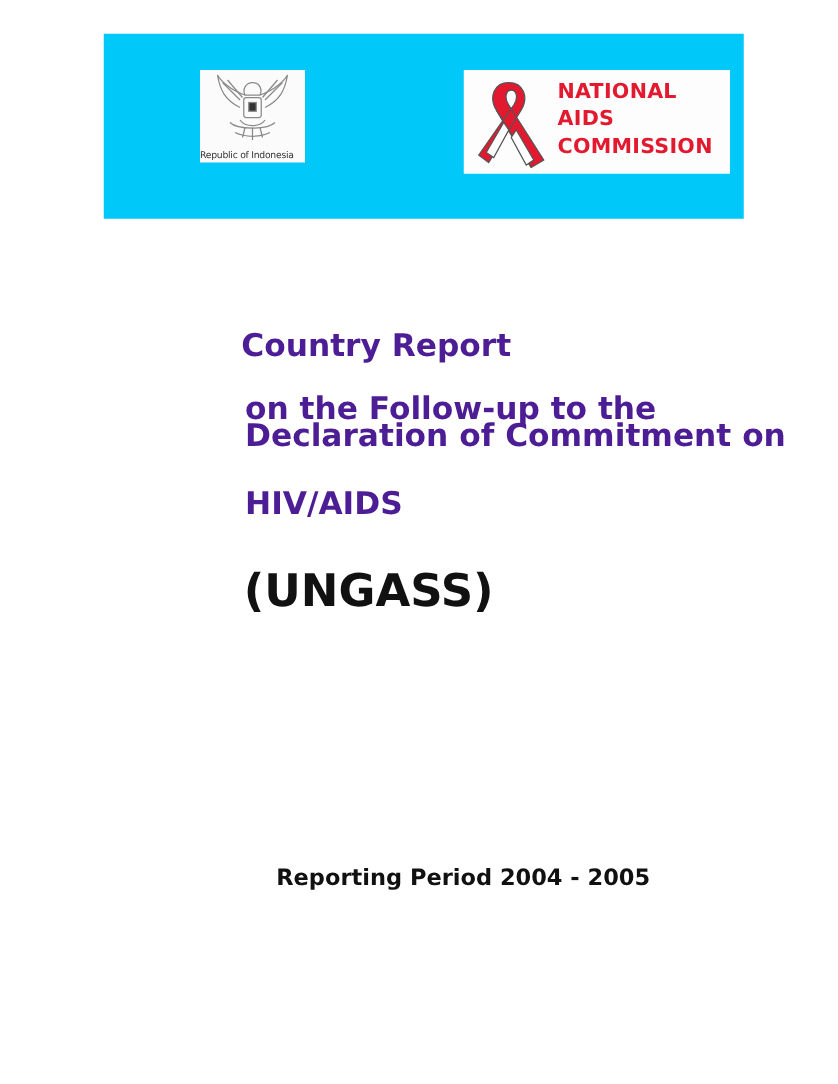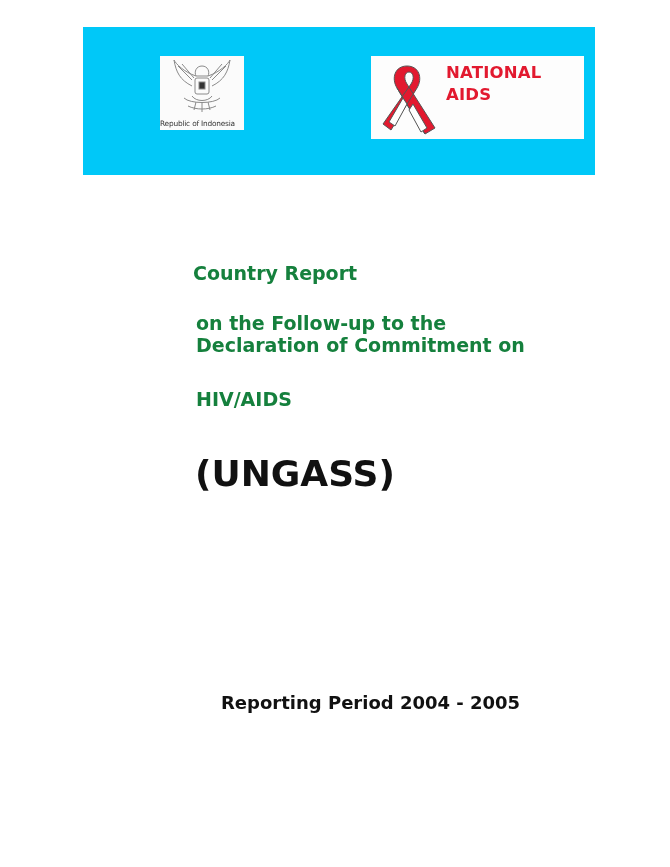--- a/index.html
+++ b/index.html
@@ -4,21 +4,21 @@
 <style>
   html, body { margin:0; padding:0; background:#ffffff; }
   body { width:670px; height:867px; position:relative; overflow:hidden; font-family:"DejaVu Sans", sans-serif; }
   .banner { position:absolute; left:83px; top:27px; width:512px; height:148px; background:#00c8f8; }
   .logo-left { position:absolute; left:112px; top:56px; width:84px; height:74px; background:#fbfbfb;margin-left:48px; }
   .logo-left svg { position:absolute; left:10px; top:2px; }
   .logo-left .caption { position:absolute; left:0; bottom:2px; width:100%; text-align:left; font-family:"DejaVu Sans", sans-serif; font-size:7.4px; color:#333; white-space:nowrap; letter-spacing:-0.2px; }
   .logo-right { position:absolute; left:371px; top:56px; width:213px; height:83px; background:#fdfdfd; }
   .logo-right svg { position:absolute; left:2px; top:2px; }
   .logo-right .nac { position:absolute; left:75px; top:6px; font-family:"DejaVu Sans", sans-serif; font-weight:bold; color:#e2192f; font-size:16.5px; line-height:22px; letter-spacing:0.2px; }
-  .title { position:absolute; left:196px; font-family:"DejaVu Sans", sans-serif; font-weight:bold; color:#15803d; font-size:19px; white-space:nowrap; }
+  .title { position:absolute; left:196px; font-family:"DejaVu Sans", sans-serif; font-weight:bold; color:#4c1d95; font-size:25px; white-space:nowrap; }
   .ungass { position:absolute; left:195px; top:453px; font-family:"DejaVu Sans", sans-serif; font-weight:bold; color:#111; font-size:36px; }
   .period { position:absolute; left:221px; top:692px; font-family:"DejaVu Sans", sans-serif; font-weight:bold; color:#111; font-size:18px; }
 </style>
 </head>
 <body>
 
 <div class="banner"></div>
 
 <div class="logo-left">
   <svg width="64" height="58" viewBox="0 0 64 58">
@@ -41,20 +41,21 @@
 <div class="logo-right">
   <svg width="72" height="80" viewBox="0 0 72 80">
     <path d="M18 72 L44 30 C50 20 46 8 34 8 C22 8 18 20 24 30 L52 76 L62 70 L34 26 C30 20 32 14 36 14 C40 14 42 20 38 26 L10 66 Z" fill="#e2192f" stroke="#555" stroke-width="1"></path>
     <path d="M24 30 L48 70 L52 76" fill="none" stroke="#555" stroke-width="1"></path>
     <path d="M30 40 L16 64 L22 68 L34 46 Z" fill="#ffffff" stroke="#555" stroke-width="1"></path>
     <path d="M40 46 L54 70 L48 74 L36 52 Z" fill="#ffffff" stroke="#555" stroke-width="1"></path>
   </svg>
   <div class="nac">
     <div>NATIONAL</div>
     <div>AIDS</div>
+    <div>COMMISSION</div>
   </div>
 </div>
 
 <div class="title" style="top:262px;left:193px;">Country Report</div>
 <div class="title" style="top:312px;">on the Follow-up to the</div>
 <div class="title" style="top:334px;">Declaration of Commitment on</div>
 <div class="title" style="top:388px;text-align:center;">HIV/AIDS</div>
 
 <div class="ungass">(UNGASS)</div>
 

